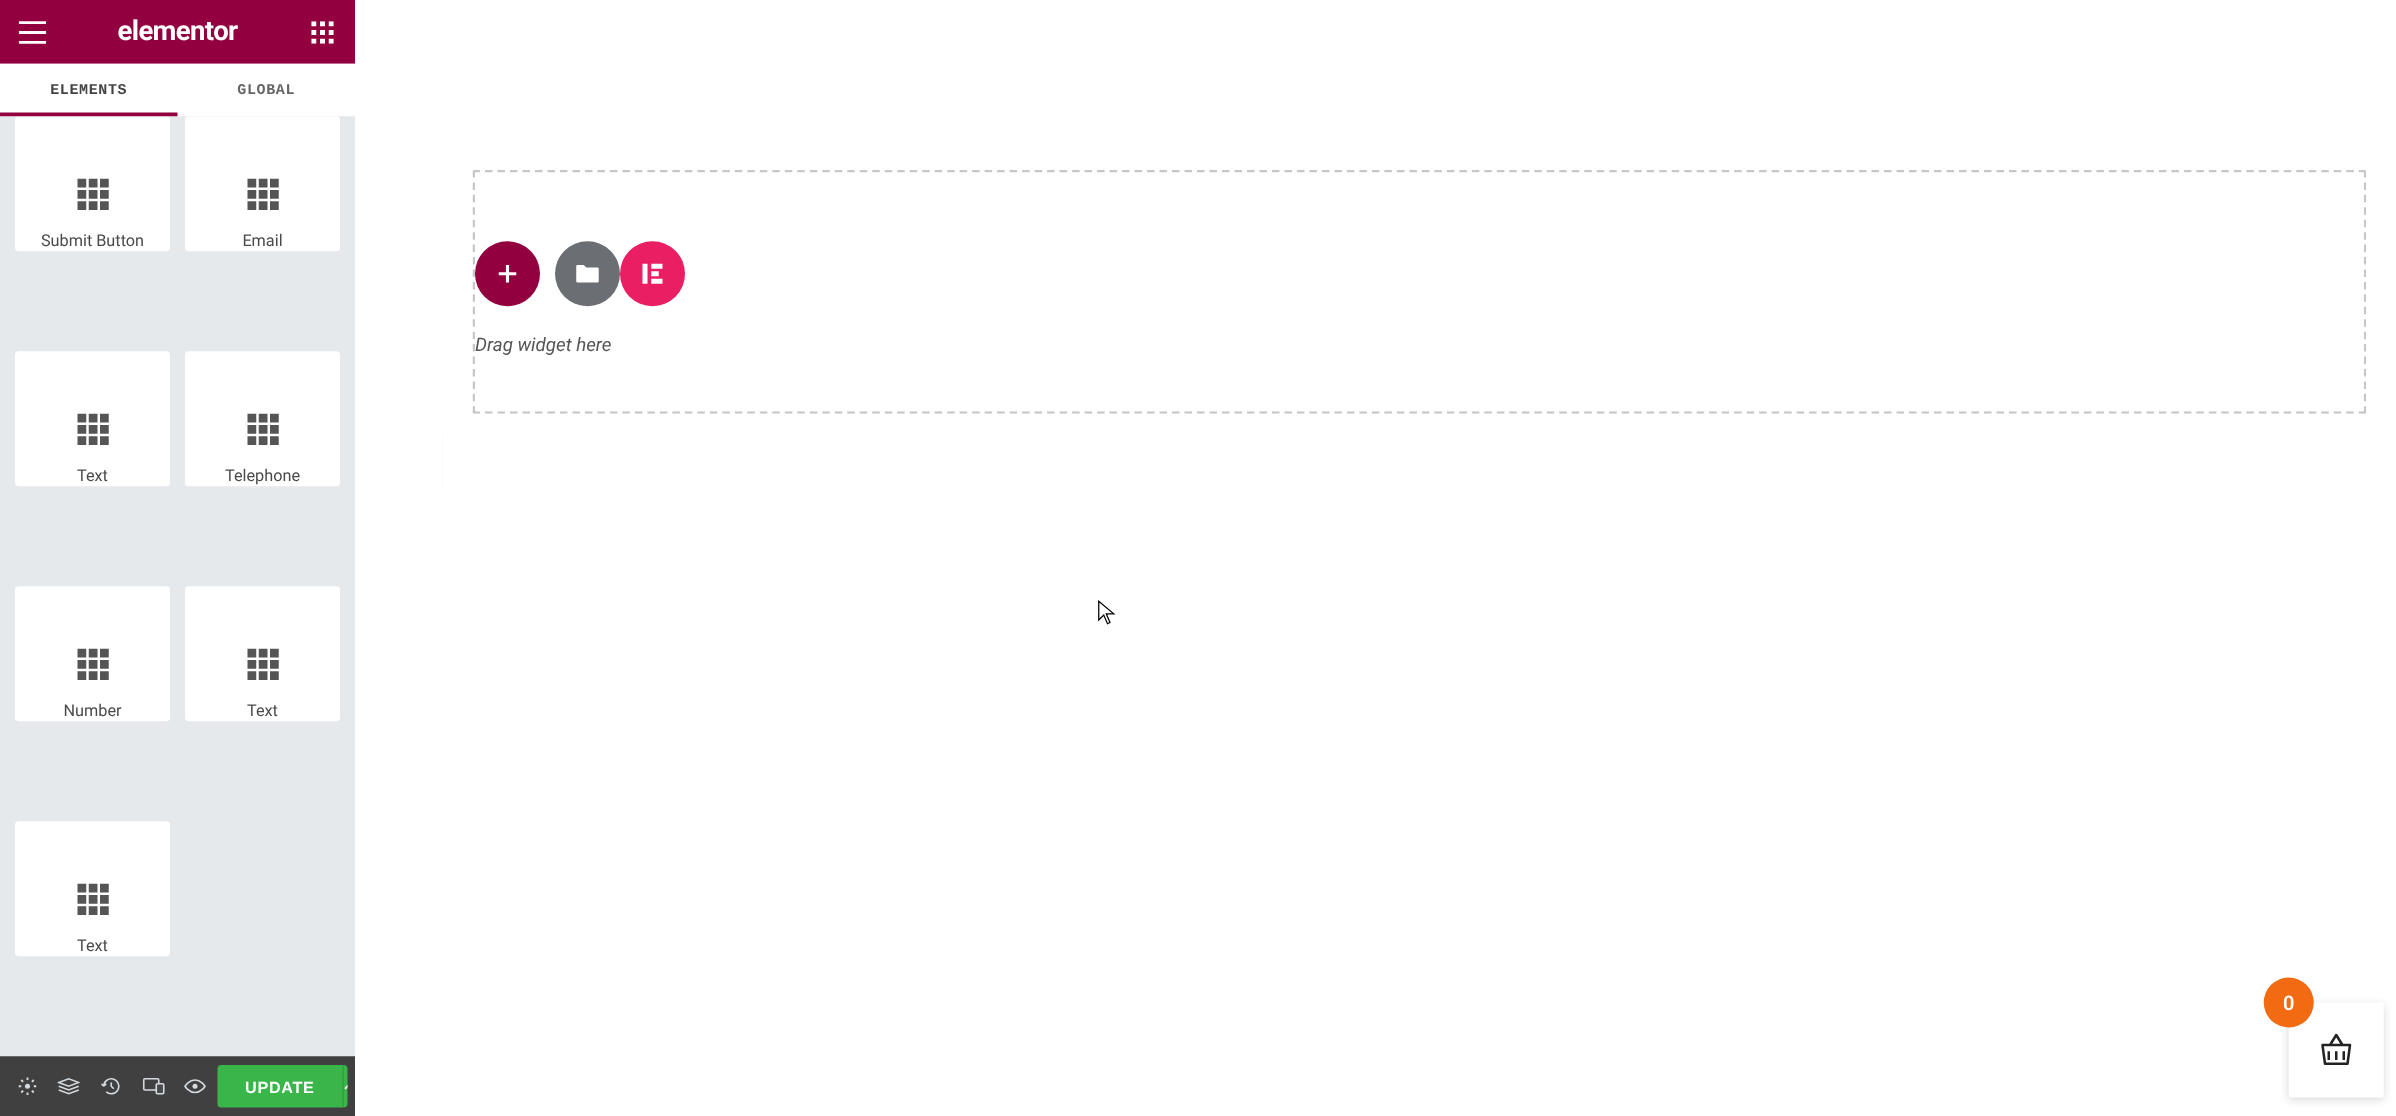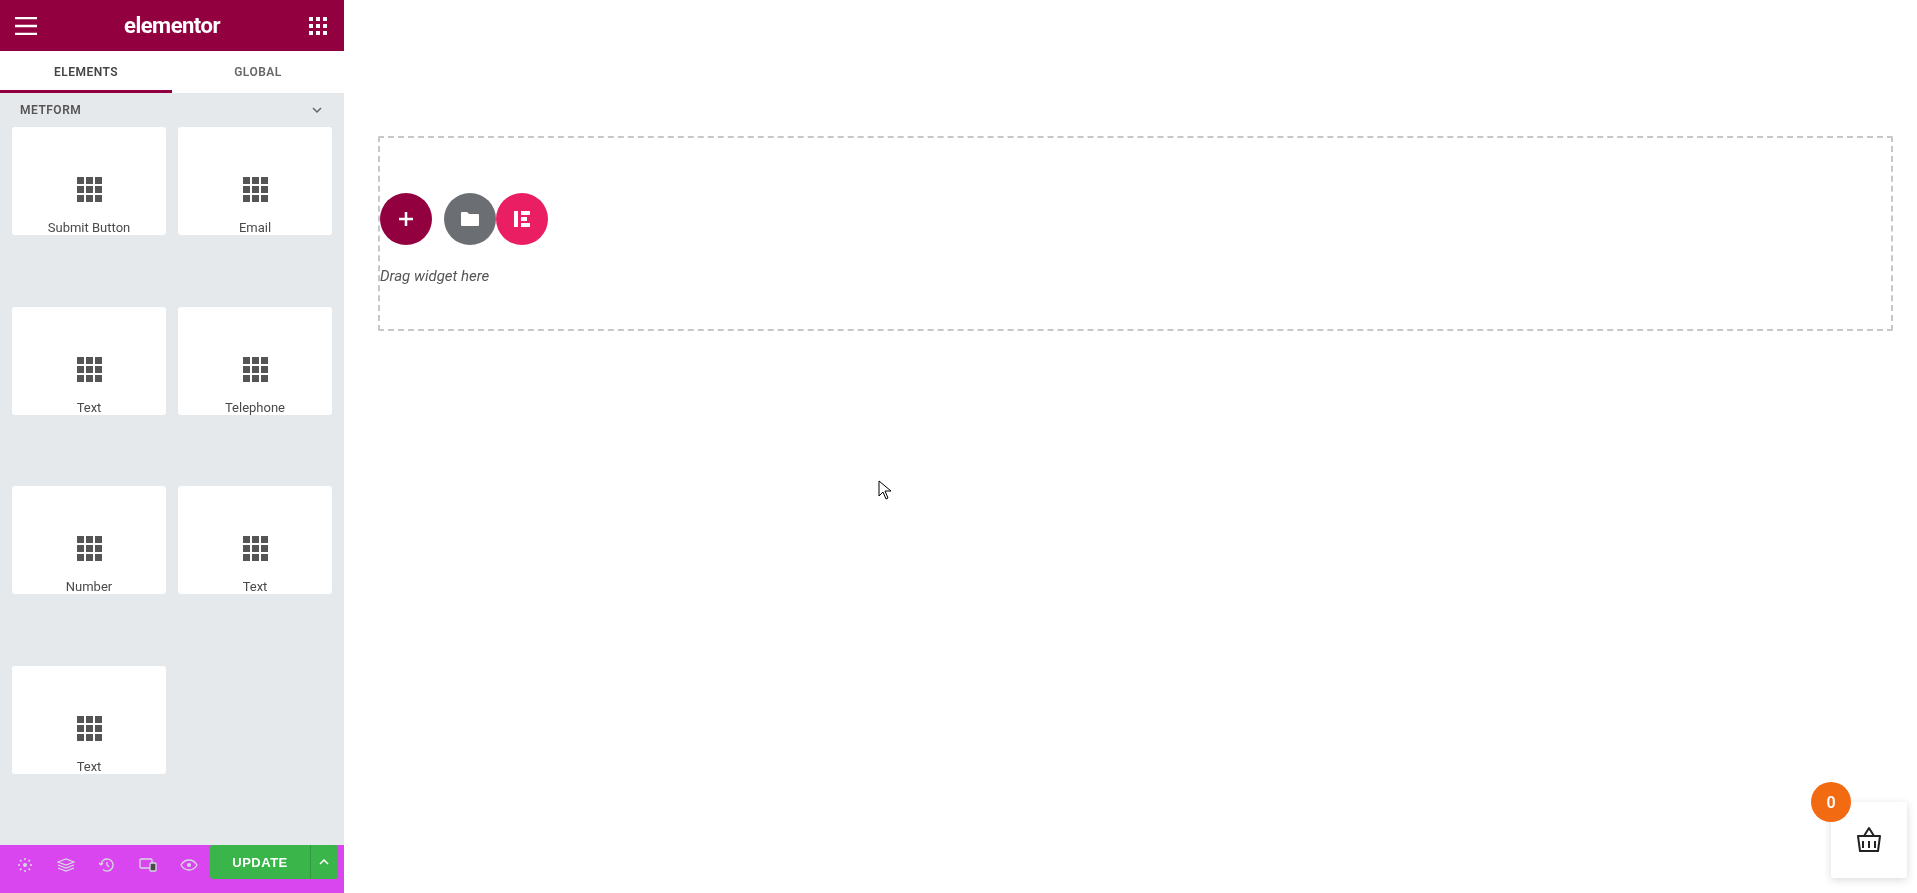--- a/index.html
+++ b/index.html
@@ -9,21 +9,21 @@
   width: 1917px;
   height: 893px;
   overflow: hidden;
   position: relative;
 }
 
 
 .sidebar {
   position: absolute;
   left: 0; top: 0;
-  width: 344px;
+  width: 284px;
   height: 100%;
   background: #e6e9ec;
   display: flex;
   flex-direction: column;
 }
 
 .sidebar-header {
   height: 51px;
   background: #93003f;
   display: flex;
@@ -47,20 +47,21 @@
   flex:1;
   display:flex;
   align-items:center;
   justify-content:center;
   font-size:12px;
   font-weight:600;
   letter-spacing:0.5px;
   color:#666;
   cursor:pointer;
   position:relative;
+  font-family:Liberation Mono, monospace;
 }
 .tab.active { color:#444; }
 .tab.active::after {
   content:"";
   position:absolute;
   bottom:0; left:0; right:0;
   height:3px;
   background:#93003f;
 }
 
@@ -109,22 +110,23 @@
   display:grid;
   grid-template-columns:repeat(3,7px);
   grid-template-rows:repeat(3,7px);
   gap:2px;
 }
 .widget-icon span { background:#555; }
 .widget-label { font-size:13px; color:#4a4a4a; }
 
 .sidebar-footer {
   height:48px;
-  background:#d946ef;
-  display:flex;
+  background:#404040;
+  display:flex;
+  align-items:center;
   padding:0 6px;
   gap:2px;
 }
 .footer-icon {
   width:40px; height:40px;
   display:flex; align-items:center; justify-content:center;
   color:#d5dadf; cursor:pointer;
 }
 .update-btn {
   margin-left:auto;
@@ -254,26 +256,20 @@
       </svg>
     </div>
   </div>
 
   <div class="tabs">
     <div class="tab active">ELEMENTS</div>
     <div class="tab">GLOBAL</div>
   </div>
 
 
-  <div class="category-header">
-    <span>METFORM</span>
-    <svg width="14" height="14" viewBox="0 0 14 14">
-        <path d="M3 5l4 4 4-4" stroke="#666" stroke-width="1.5" fill="none"></path>
-      </svg>
-  </div>
 
   <div class="widget-grid">
     <div class="widget-item">
       <div class="widget-icon">
           <span></span>
           <span></span>
           <span></span>
           <span></span>
           <span></span>
           <span></span>

